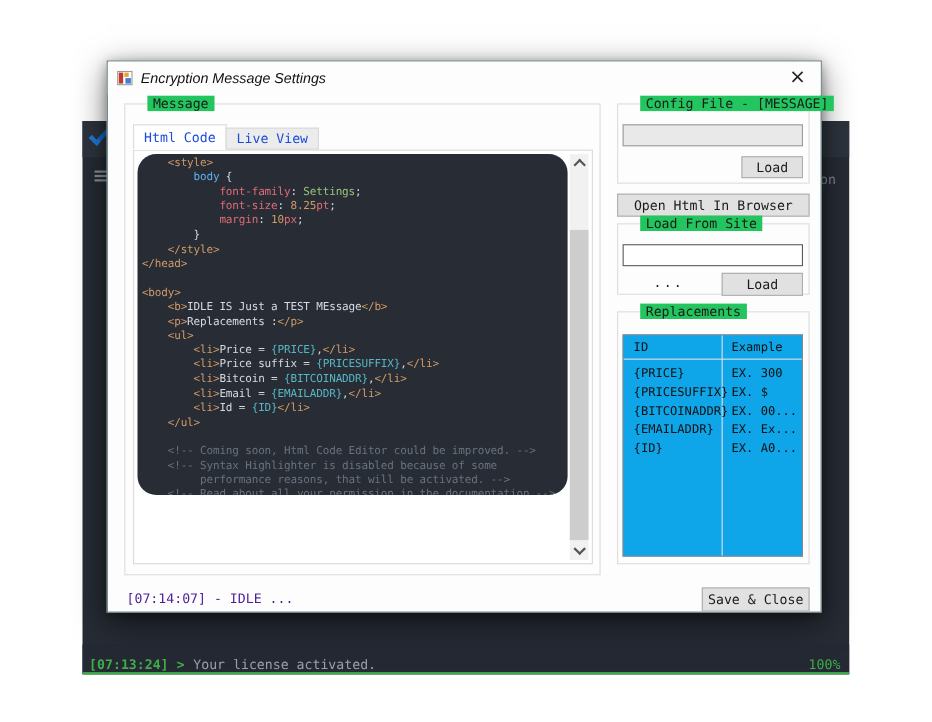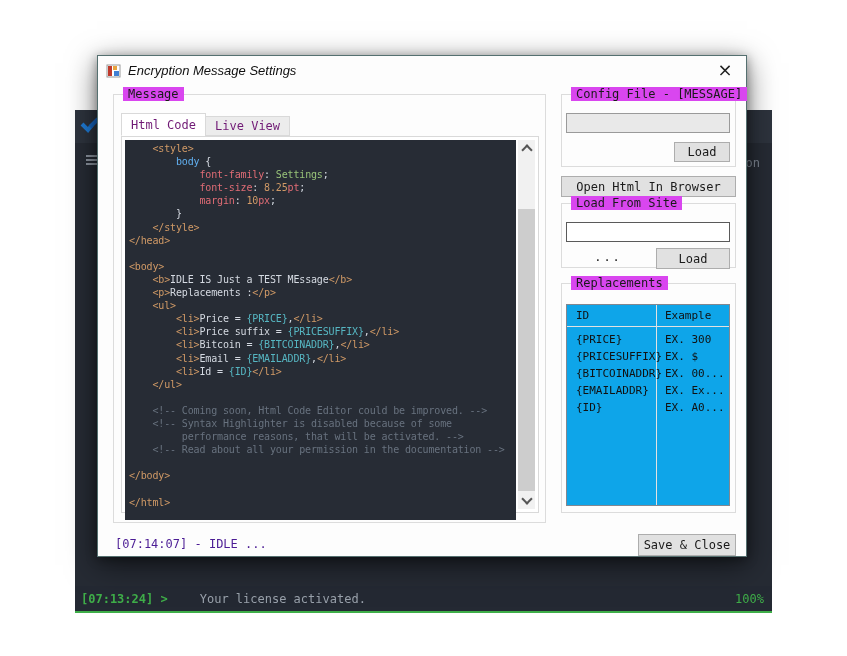--- a/index.html
+++ b/index.html
@@ -9,51 +9,51 @@
 
   
   #app-window { position:absolute; left:75px; top:110px; width:697px; height:503px;
                 background:#262b34; }
   #app-topbar { position:absolute; left:0; top:0; width:697px; height:33px; background:#2d333d; }
   #app-logo { position:absolute; left:4px; top:5px; width:22px; height:22px; }
   #app-hamburger { position:absolute; left:11px; top:45px; width:16px; height:14px; cursor:pointer; }
   #app-hamburger span { display:block; width:15px; height:2px; background:#8b939e; margin:0 0 2px 0; }
   #app-partial-text { position:absolute; right:12px; top:46px; color:#7f8894; font-size:12px; }
   #app-statusbar { position:absolute; left:0; bottom:0; width:697px; height:27px; background:#242933;
-                   border-bottom:2px solid #3fae49; display:flex; align-items:center; font-size:12px;gap:24px; }
+                   border-bottom:2px solid #3fae49; display:flex; align-items:flex-end; font-size:12px; }
   #app-statusbar .ts { color:#3fae49; font-weight:bold; margin-left:6px; white-space:pre; }
   #app-statusbar .msg { color:#99a1ab; margin-left:8px; white-space:pre; }
   #app-statusbar .progress { color:#3fae49; margin-left:auto; margin-right:8px; }
 
   
   #dialog { position:absolute; left:97px; top:55px; width:650px; height:502px; background:#fdfdfd;
             border:1px solid #557070; box-shadow:0 8px 28px rgba(0,0,0,.55), 0 2px 10px rgba(0,0,0,.35);
             z-index:5; }
   #titlebar { position:absolute; left:0; top:0; width:100%; height:30px; background:#fdfdfd;font-style:italic; }
   #form-icon { position:absolute; left:8px; top:7px; width:16px; height:16px; }
   #dialog-title { position:absolute; left:30px; top:7px; font-family:"Liberation Sans","DejaVu Sans",sans-serif;
                   font-size:13px; color:#101010; }
   #close-btn { position:absolute; right:4px; top:0; width:34px; height:30px; text-align:center;
                line-height:28px; font-size:18px; color:#222; cursor:pointer;
                font-family:"DejaVu Sans",sans-serif; }
 
   .group { position:absolute; border:1px solid #dcdcdc; }
-  .group-label { position:absolute; top:-8px; left:9px; background:#d946ef; padding:0 5px;
+  .group-label { position:absolute; top:-8px; left:20px; background:#22c55e; padding:0 5px;
                  font-size:12px; color:#1a1a1a; white-space:pre; }
 
   
   #message-group { left:15px; top:38px; width:433px; height:429px; }
   #tab-strip { position:absolute; left:23px; top:57px; height:23px; display:flex; align-items:flex-end; z-index:2; }
-  .tab { font-size:12px; color:#701a75; padding:0 9px; cursor:pointer; white-space:pre;
+  .tab { font-size:12px; color:#1d4ed8; padding:0 9px; cursor:pointer; white-space:pre;
          border:1px solid #d9d9d9; background:#ececec; height:20px; line-height:19px; margin-right:-1px; }
   .tab.active { background:#ffffff; height:23px; line-height:22px; border-bottom:1px solid #ffffff; }
   #tab-panel { position:absolute; left:23px; top:80px; width:418px; height:377px; background:#ffffff;
                border:1px solid #d9d9d9; }
-  #code-editor { position:absolute; left:3px; top:3px; width:391px; height:380px; background:#272c35;
-                 overflow:hidden; padding:2px 0 0 4px; cursor:text; }
+  #code-editor { position:absolute; left:3px; top:3px; width:391px; height:310px; background:#272c35;
+                 overflow:hidden; padding:2px 0 0 4px; cursor:text;border-radius:17px; }
   .code-line { font-size:10px; letter-spacing:-0.15px; line-height:13.1px; white-space:pre; color:#d5dae2; }
   .tk-tag  { color:#d19a66; }
   .tk-sel  { color:#61afef;margin-top:48px; }
   .tk-prop { color:#e06c75; }
   .tk-str  { color:#98c379; }
   .tk-num  { color:#d19a66; }
   .tk-unit { color:#e06c75; }
   .tk-ph   { color:#56b6c2; }
   .tk-com  { color:#68727f; }
   #editor-scrollbar { position:absolute; right:3px; top:3px; width:17px; height:369px; background:#f1f1f1; }

